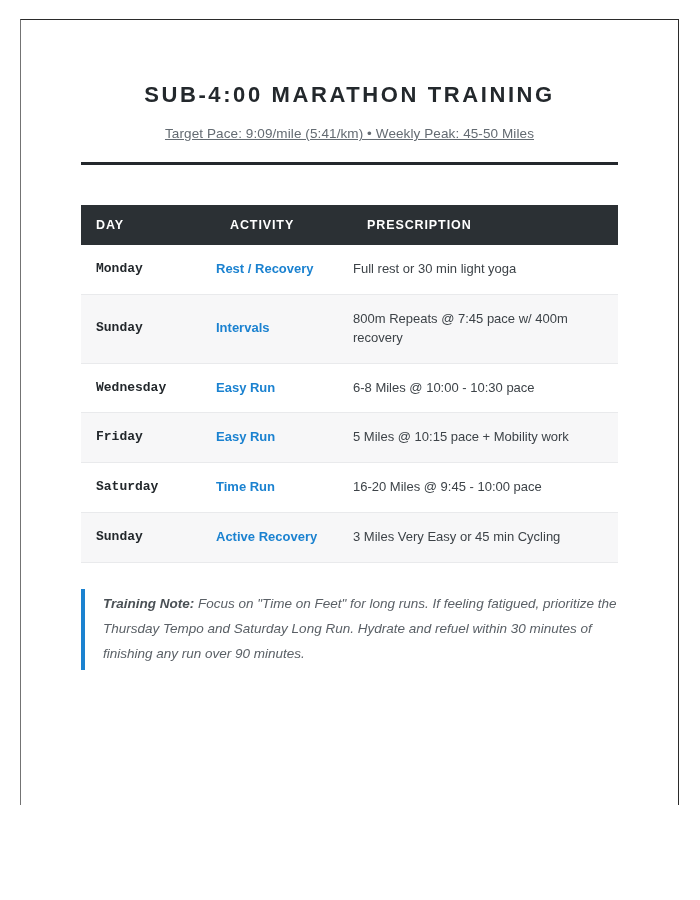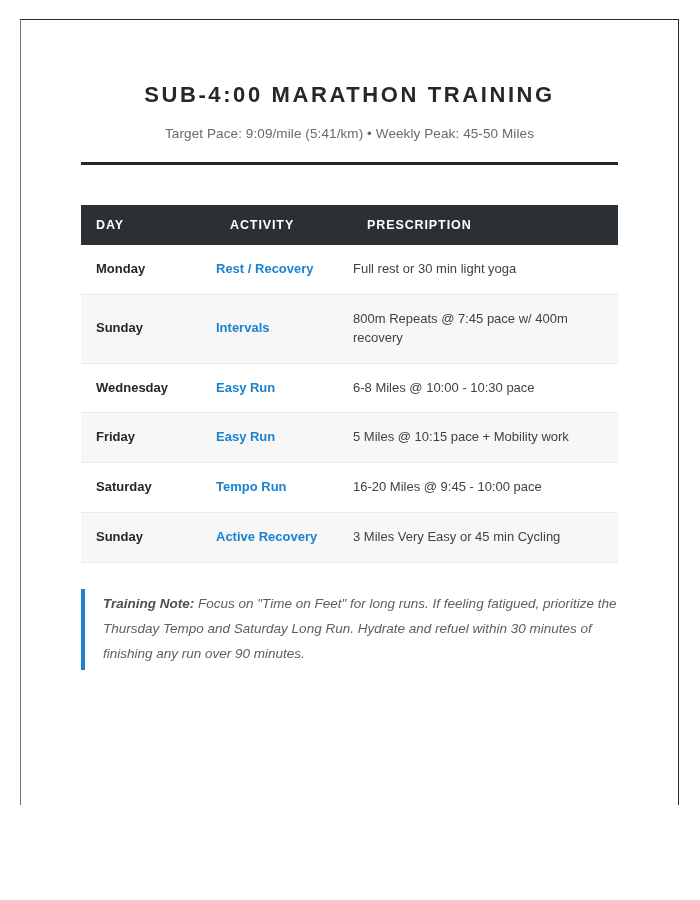--- a/index.html
+++ b/index.html
@@ -42,20 +42,21 @@
     white-space: nowrap;
   }
 
   .doc-subtitle {
     margin: 0;
     padding-top: 18px;
     text-align: center;
     font-size: 13.5px;
     color: #646b72;
     letter-spacing: 0.1px;
+    text-decoration: underline;
   }
 
   .title-rule {
     margin: 21px 0 0 0;
     height: 3px;
     background: #23282c;
   }
 
   .schedule-table {
     margin-top: 40px;
@@ -84,20 +85,21 @@
     vertical-align: middle;
     border-bottom: 1px solid #e9eaec;
     line-height: 1.45;
   }
   .schedule-table tbody tr:nth-child(even) { background: #f7f7f8; }
 
   .cell-day {
     padding-left: 15px !important;
     font-weight: bold;
     color: #23282c;
+    font-family: Liberation Mono, monospace;
   }
   .cell-activity {
     font-weight: bold;
     color: #1b82d0;
     padding-right: 14px !important;
   }
   .cell-prescription {
     color: #3d4348;
     padding-right: 14px !important;
   }
@@ -153,21 +155,21 @@
           <td class="cell-activity">Easy Run</td>
           <td class="cell-prescription">6-8 Miles @ 10:00 - 10:30 pace</td>
         </tr>
         <tr>
           <td class="cell-day">Friday</td>
           <td class="cell-activity">Easy Run</td>
           <td class="cell-prescription">5 Miles @ 10:15 pace + Mobility work</td>
         </tr>
         <tr>
           <td class="cell-day">Saturday</td>
-          <td class="cell-activity">Tempo Run</td>
+          <td class="cell-activity">Time Run</td>
           <td class="cell-prescription">16-20 Miles @ 9:45 - 10:00 pace</td>
         </tr>
         <tr>
           <td class="cell-day">Sunday</td>
           <td class="cell-activity">Active Recovery</td>
           <td class="cell-prescription">3 Miles Very Easy or 45 min Cycling</td>
         </tr>
       </tbody>
     </table>
 

